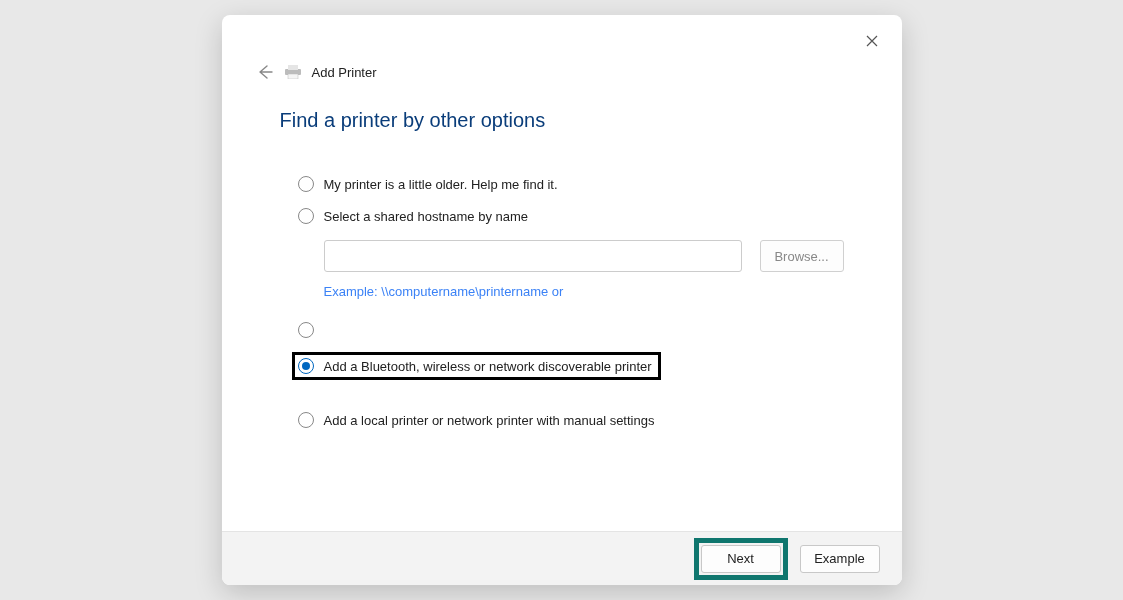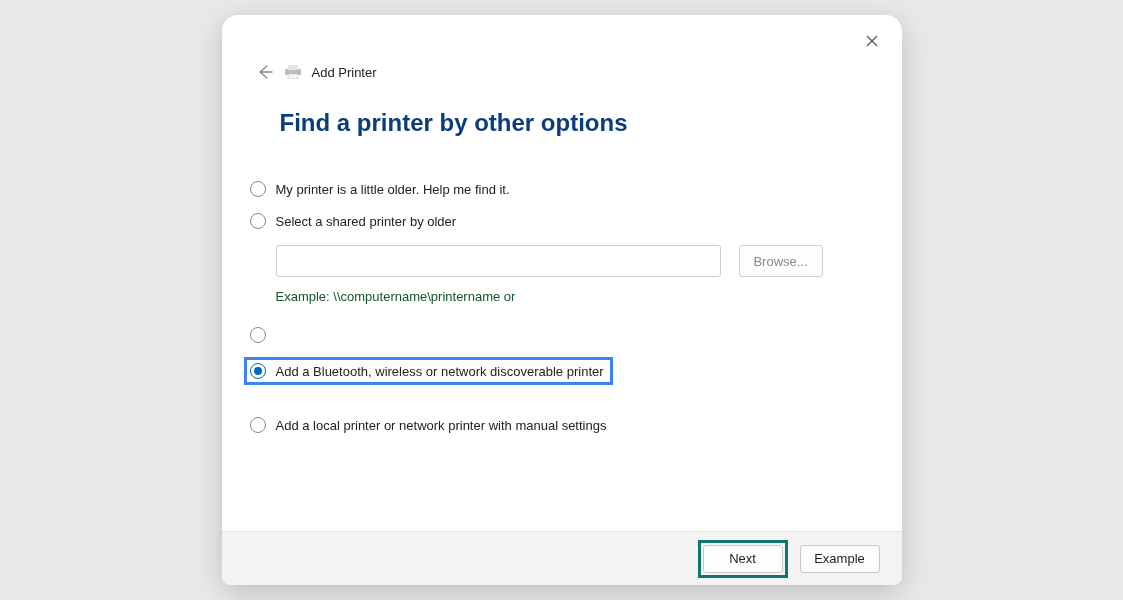--- a/index.html
+++ b/index.html
@@ -9,21 +9,21 @@
       display: flex;
       align-items: center;
       justify-content: center;
       min-height: 600px;
       width: 1123px;
     }
     .dialog {
       width: 680px;
       height: 570px;
       background: #ffffff;
-      border-radius: 16px;
+      border-radius: 8px;
       box-shadow: 0 8px 28px rgba(0,0,0,0.18);
       position: relative;
       display: flex;
       flex-direction: column;
     }
     .close-btn {
       position: absolute;
       top: 14px;
       right: 18px;
       width: 24px;
@@ -50,40 +50,40 @@
     .printer-icon {
       width: 18px; height: 14px;
       display:inline-block;
     }
     .header-title {
       font-size: 13px;
       color: #222;
       font-weight: 400;
     }
     .page-title {
-      font-size: 24px;
+      font-size: 20px;
       color: #0a3d7a;
-      font-weight: 700;
+      font-weight: 400;
       padding: 28px 58px 0 58px;
     }
     .options {
-      padding: 44px 58px 0 28px;
+      padding: 44px 58px 0 76px;
       flex: 1;
       font-size: 13px;
       color: #222;
     }
     .radio-row {
       display: flex;
       align-items: center;
       gap: 10px;
       margin-bottom: 16px;
       cursor: pointer;
     }
     .radio-row.highlighted {
-      border: 3px solid #3b82f6;
+      border: 3px solid #000000;
       padding: 3px 6px 3px 3px;
       margin-left: -6px;
       margin-bottom: 12px;
       margin-top: -2px;
       display: inline-flex;
     }
     .radio {
       width: 16px; height: 16px;
       border: 1px solid #888;
       border-radius: 50%;
@@ -127,21 +127,21 @@
       height: 32px;
       border: 1px solid #d0d0d0;
       border-radius: 3px;
       background: #fdfdfd;
       font-size: 13px;
       color: #888;
       cursor: default;
     }
     .example-text {
       font-size: 13px;
-      color: #14532d;
+      color: #3b82f6;
       line-height: 1.55;
       max-width: 430px;
     }
     .footer {
       height: 54px;
       background: #f3f3f3;
       border-top: 1px solid #e4e4e4;
       border-radius: 0 0 8px 8px;
       display: flex;
       align-items: center;
@@ -153,21 +153,21 @@
       width: 80px;
       height: 28px;
       border: 1px solid #c8c8c8;
       border-radius: 3px;
       background: #fdfdfd;
       font-size: 13px;
       color: #222;
       cursor: pointer;
     }
     .btn-next-wrap {
-      border: 3px solid #0f766e;
+      border: 5px solid #0f766e;
       padding: 2px;
       display: inline-flex;
     }
   </style>
 </head>
 <body>
 
 <div class="dialog">
 
   <div class="close-btn">
@@ -196,21 +196,21 @@
 
   <div class="options">
 
     <div class="radio-row">
       <span class="radio"></span>
       <span>My printer is a little older. Help me find it.</span>
     </div>
 
     <div class="radio-row">
       <span class="radio"></span>
-      <span>Select a shared printer by older</span>
+      <span>Select a shared hostname by name</span>
     </div>
 
     <div class="shared-block">
       <div class="shared-input-row">
         <input class="shared-input" type="text" style="">
         <button class="browse-btn">Browse...</button>
       </div>
       <div class="example-text">
         <span>Example: \\computername\printername or</span><br>
       </div>

